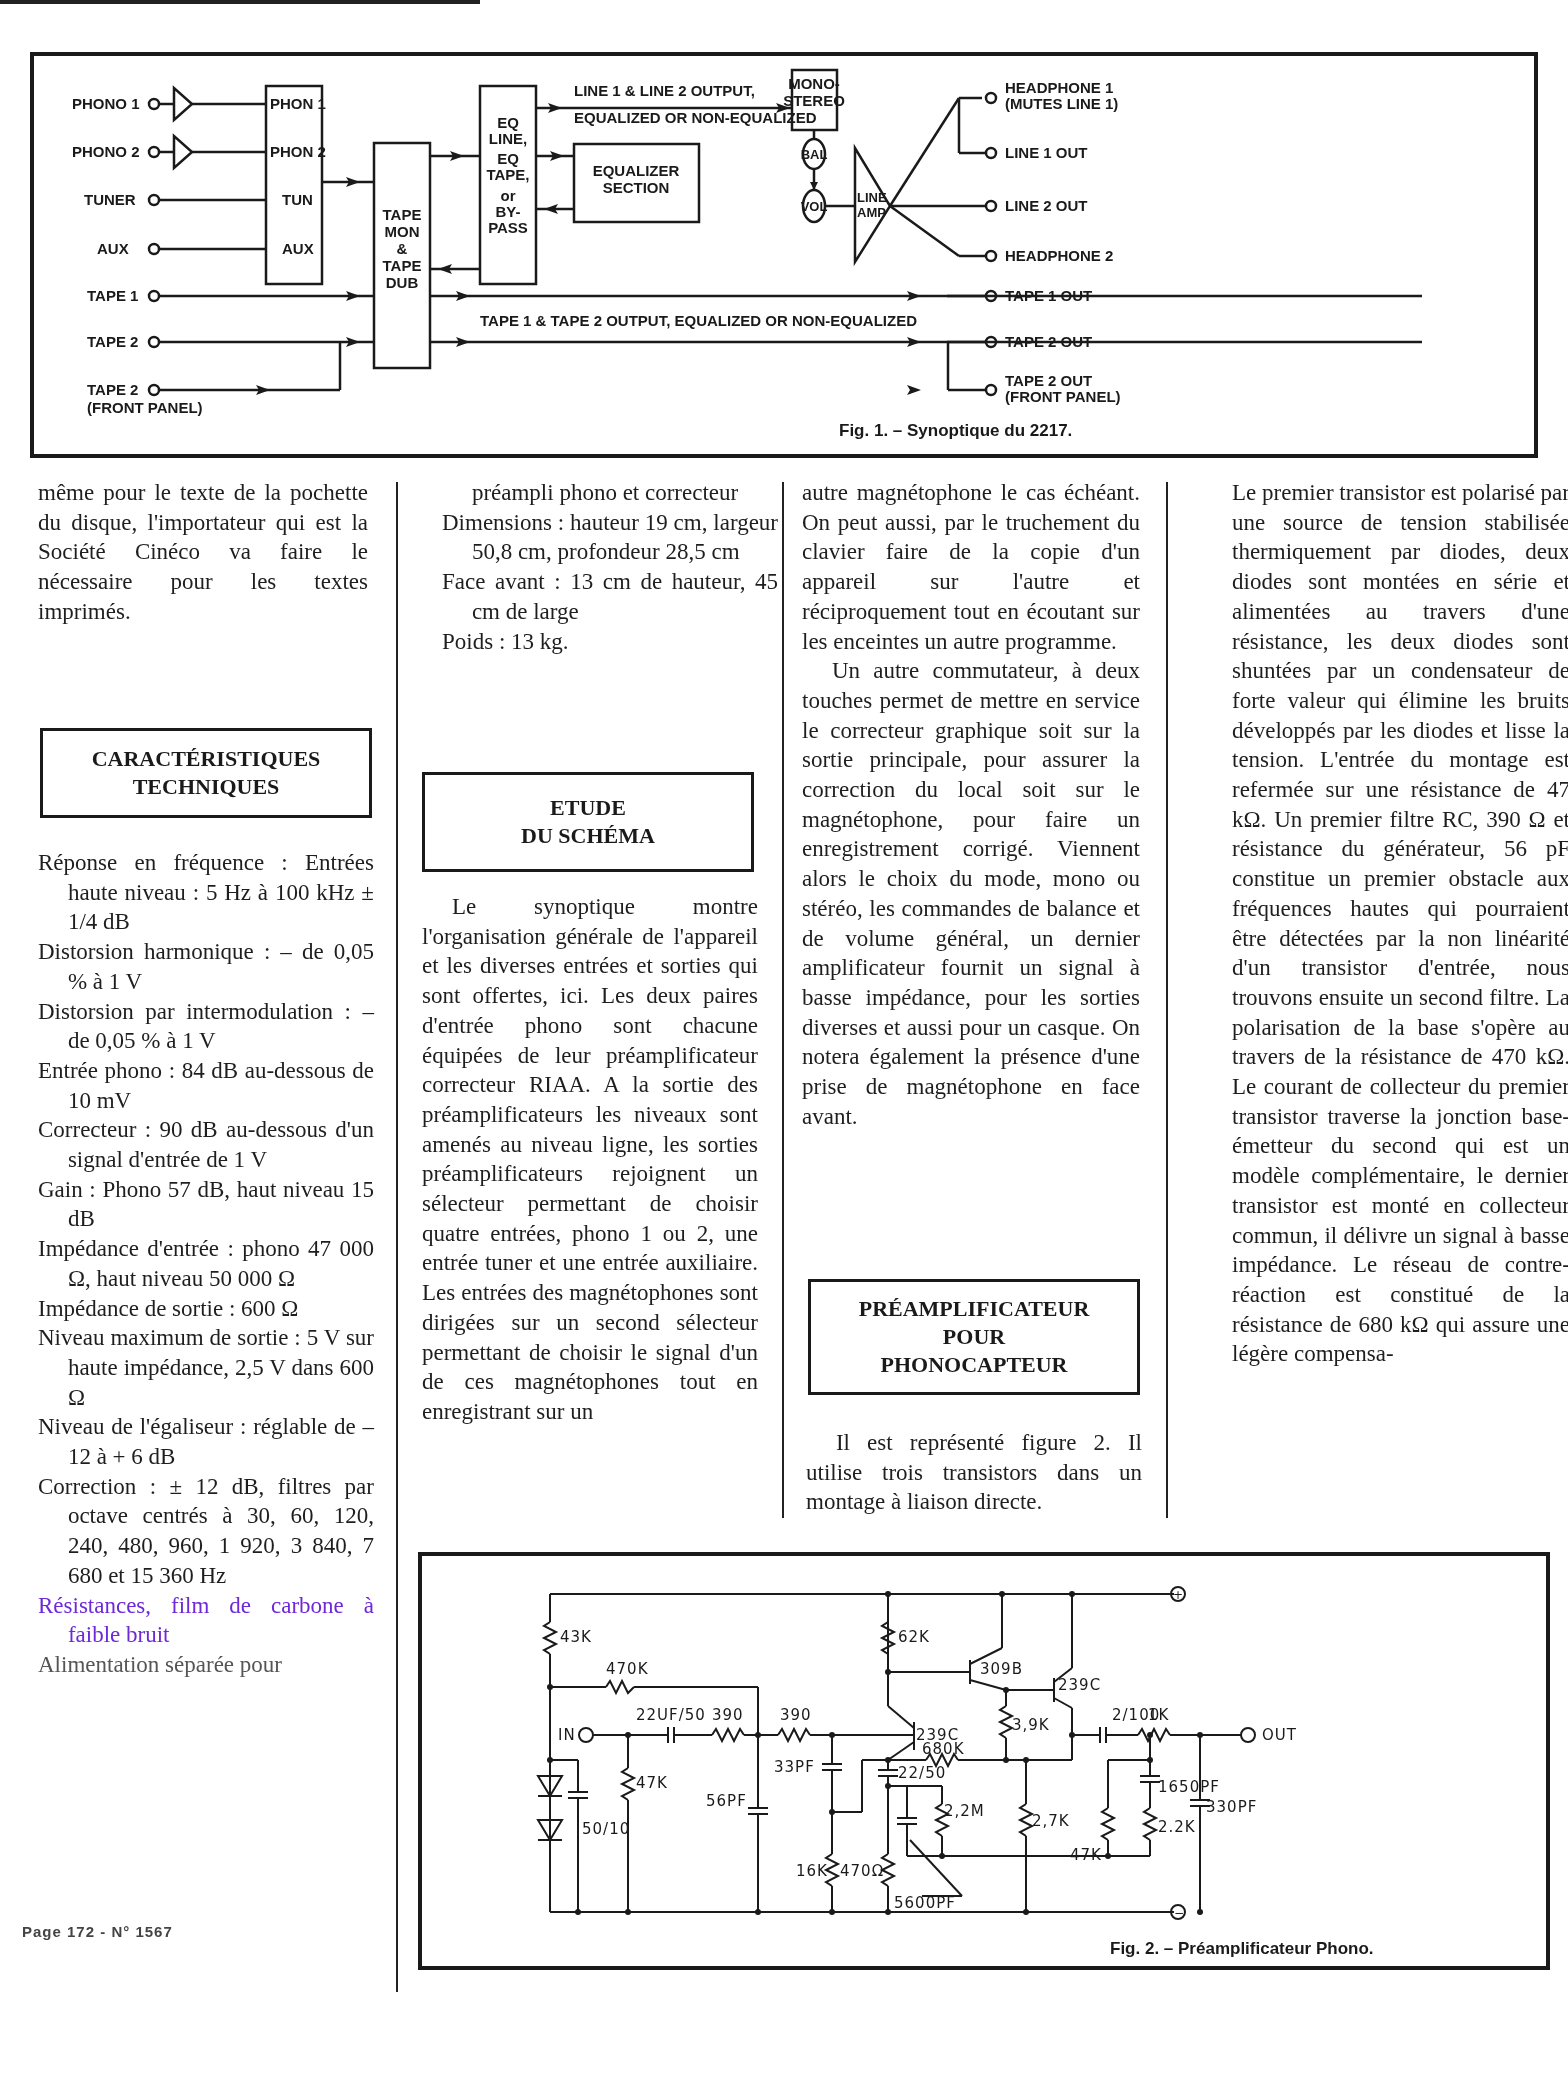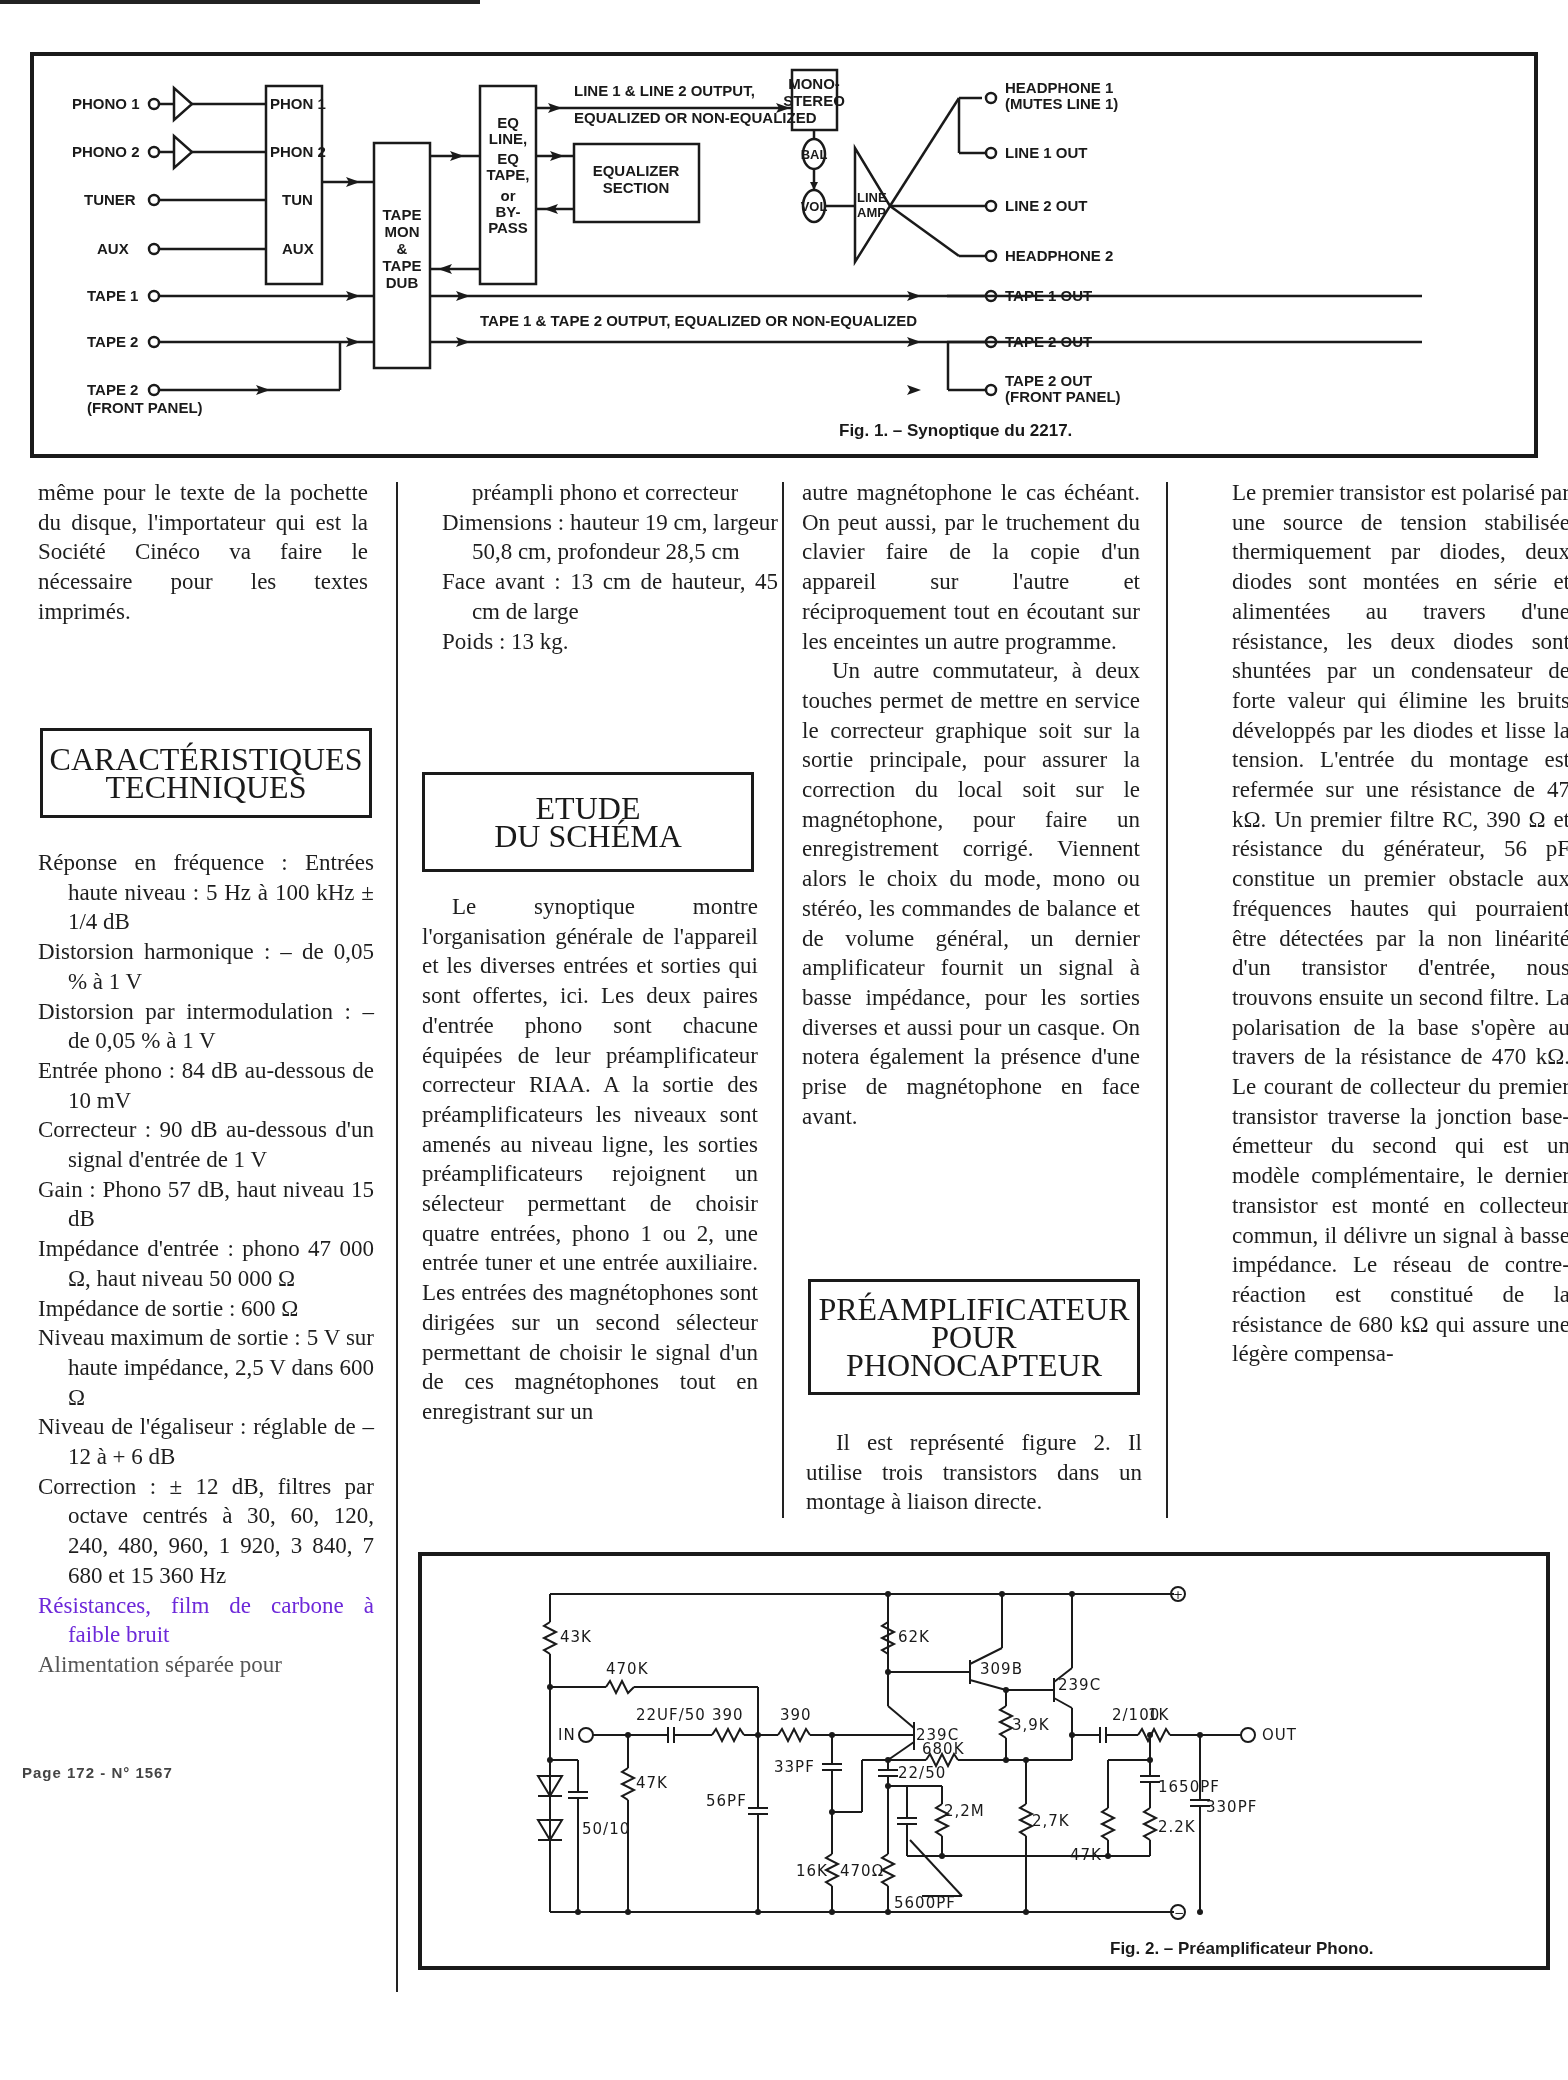--- a/index.html
+++ b/index.html
@@ -7,25 +7,25 @@
   .topbar { position:absolute; left:0; top:0; width:480px; height:4px; background:#222; }
   .fig1 { position:absolute; left:30px; top:52px; width:1508px; height:406px; border:4px solid #1a1a1a; box-sizing:border-box; }
   .fig1 svg { position:absolute; left:0; top:0; }
   .diag-text { font-family:"Liberation Sans", sans-serif; font-weight:bold; font-size:15px; fill:#1a1a1a; }
   .cap { font-family:"Liberation Sans", sans-serif; font-weight:bold; font-size:17px; fill:#1a1a1a; }
   .col { position:absolute; font-family:"Liberation Serif", serif; font-size:23px; line-height:29.7px; text-align:justify; color:#1e1e1e; }
   .col p { margin:0; }
   .indent { text-indent:1.3em; }
   .spec { padding-left:1.3em; text-indent:-1.3em; margin:0; }
   .rule { position:absolute; width:2px; background:#222; }
-  .box-head { position:absolute; border:3px solid #1a1a1a; box-sizing:border-box; font-family:"Liberation Serif", serif; font-weight:normal; font-size:32px; line-height:28px; text-align:center; display:flex; align-items:center; justify-content:center; flex-direction:column; color:#1a1a1a; }
+  .box-head { position:absolute; border:3px solid #1a1a1a; box-sizing:border-box; font-family:"Liberation Serif", serif; font-weight:bold; font-size:22px; line-height:28px; text-align:center; display:flex; align-items:center; justify-content:center; flex-direction:column; color:#1a1a1a; }
   .fig2 { position:absolute; left:418px; top:1552px; width:1132px; height:418px; border:4px solid #1a1a1a; box-sizing:border-box; }
   .fig2 svg { position:absolute; left:0; top:0; }
   .sch { font-family:"DejaVu Sans", sans-serif; font-size:15px; fill:#1a1a1a; letter-spacing:1px; }
-  .footer { position:absolute; left:22px; top:1764px; font-family:"Liberation Sans", sans-serif; font-weight:bold; font-size:15px; color:#444; letter-spacing:1px; }
+  .footer { position:absolute; left:22px; top:1923px; font-family:"Liberation Sans", sans-serif; font-weight:bold; font-size:15px; color:#444; letter-spacing:1px; }
 </style>
 </head>
 <body>
 
 <div class="topbar"></div>
 
 <div class="fig1">
   <svg width="1500" height="398" viewBox="0 0 1500 398">
     <g stroke="#1a1a1a" stroke-width="2.5" fill="none">
 

